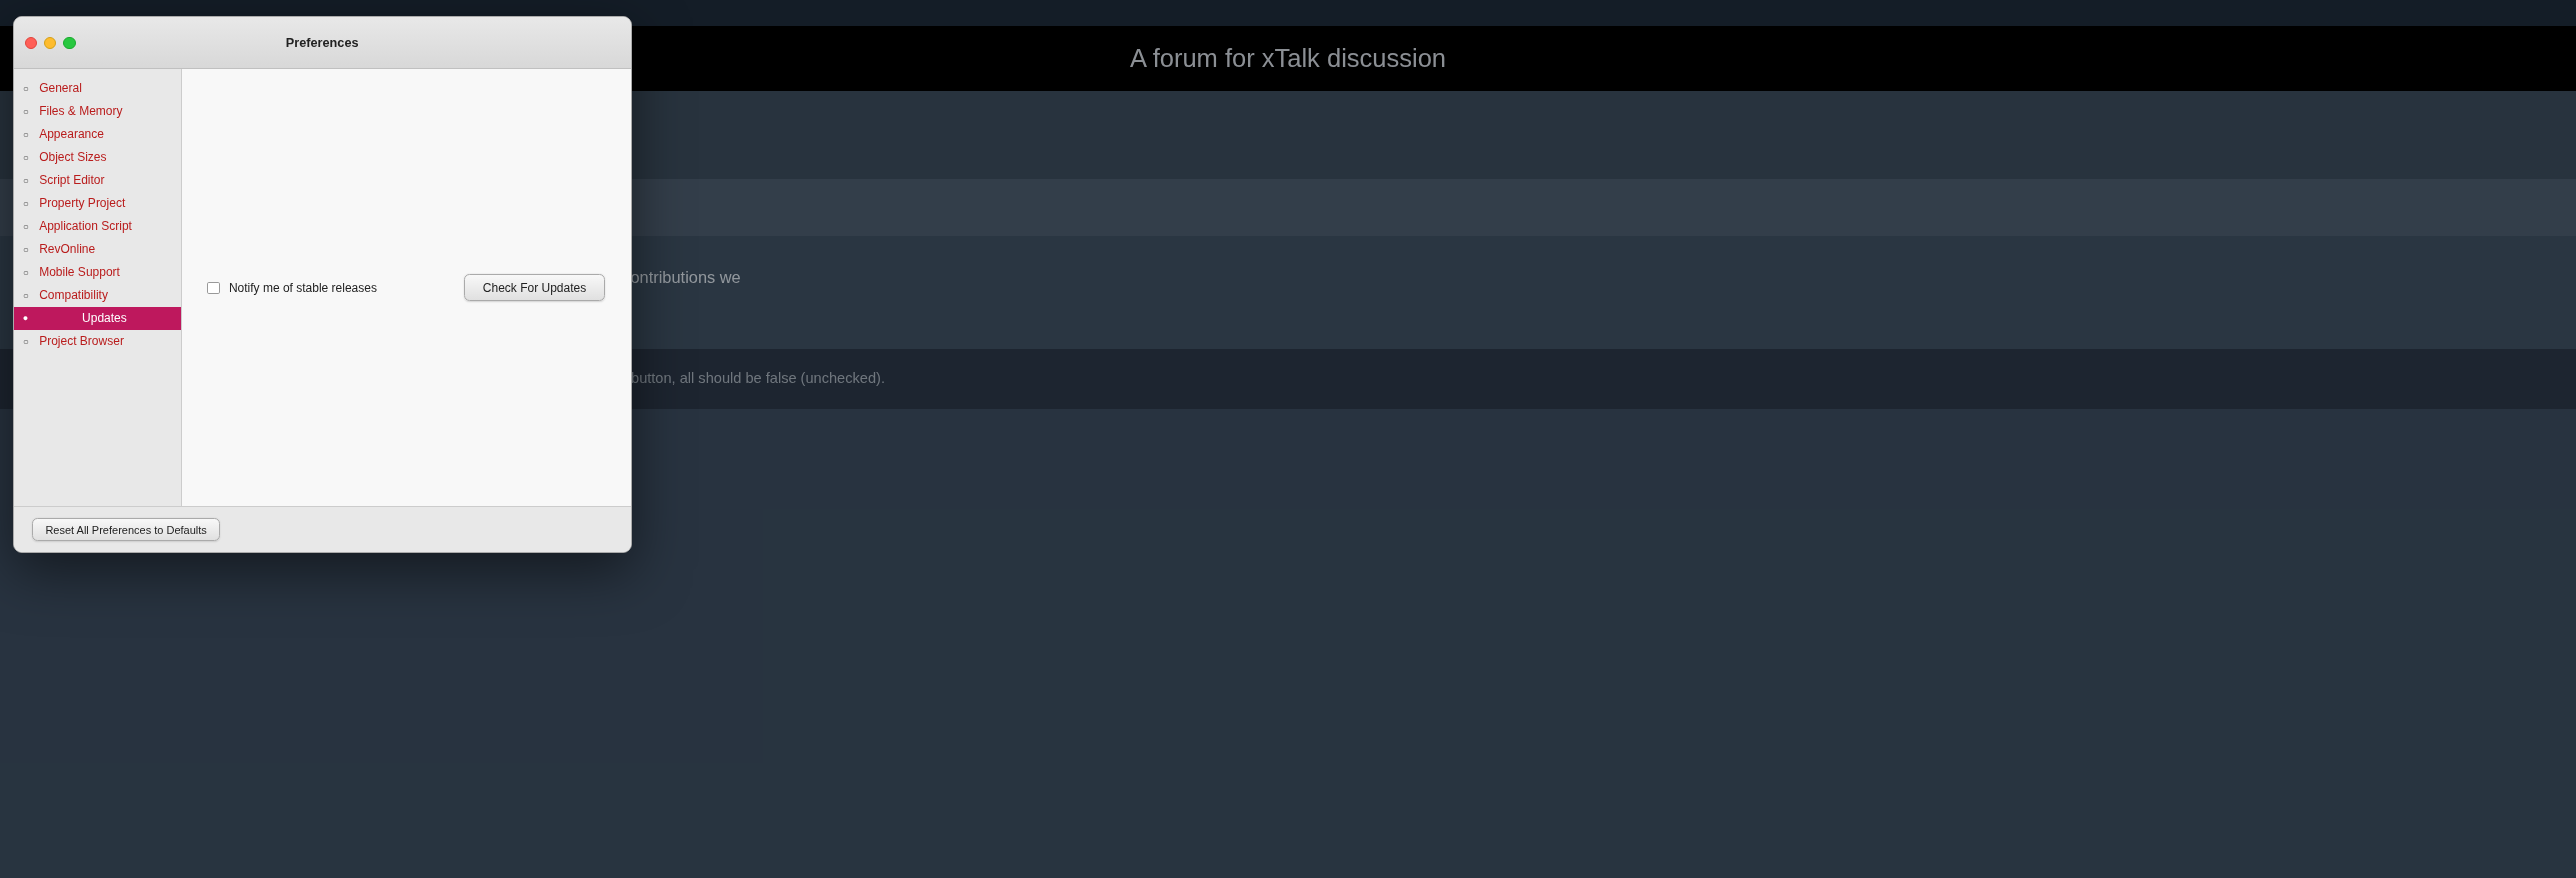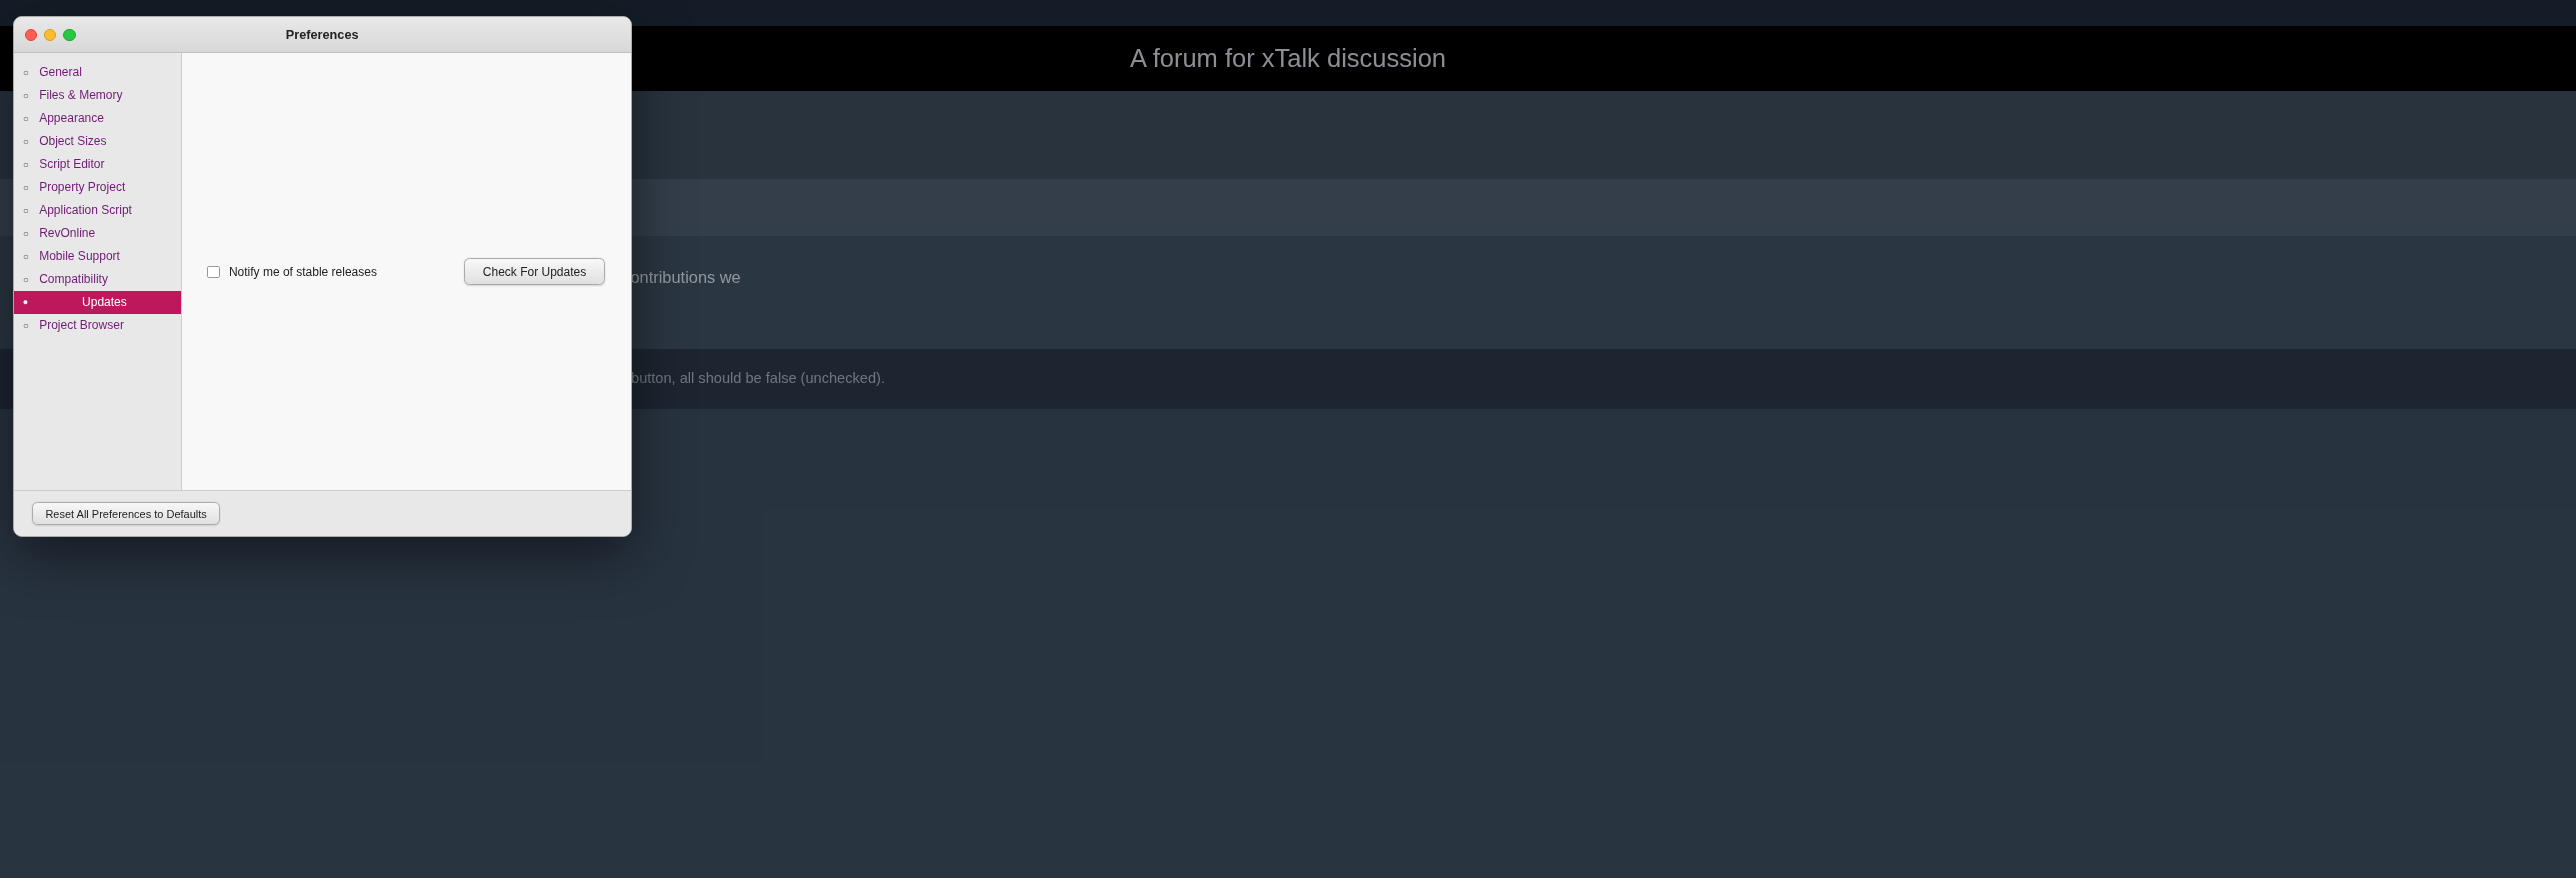--- a/index.html
+++ b/index.html
@@ -123,21 +123,21 @@
       width: 619px;
       background: #f0f0f0;
       border-radius: 9px;
       box-shadow: 0 18px 55px rgba(0,0,0,0.5);
       overflow: hidden;
       border: 0.9px solid #aaa;
     }
 
     .dialog-titlebar {
       background: linear-gradient(180deg, #e8e8e8 0%, #d8d8d8 100%);
-      height: 36px;
+      height: 52px;
       display: flex;
       align-items: center;
       justify-content: center;
       position: relative;
       border-bottom: 0.9px solid #c0c0c0;
     }
 
     .dialog-titlebar-title {
       font-size: 12.7px;
       font-weight: 600;
@@ -173,21 +173,21 @@
       width: 168px;
       background: #e8e8e8;
       border-right: 0.9px solid #ccc;
       padding: 7.3px 0;
       flex-shrink: 0;
     }
 
     .sidebar-item {
       padding: 4.5px 11px 4.5px 25.5px;
       font-size: 12px;
-      color: #701a75;
+      color: #b91c1c;
       cursor: pointer;
       display: flex;
       align-items: center;
       gap: 5.5px;
       position: relative;
     }
 
     .sidebar-item.active {
       background: #be185d;
       color: #fff;

